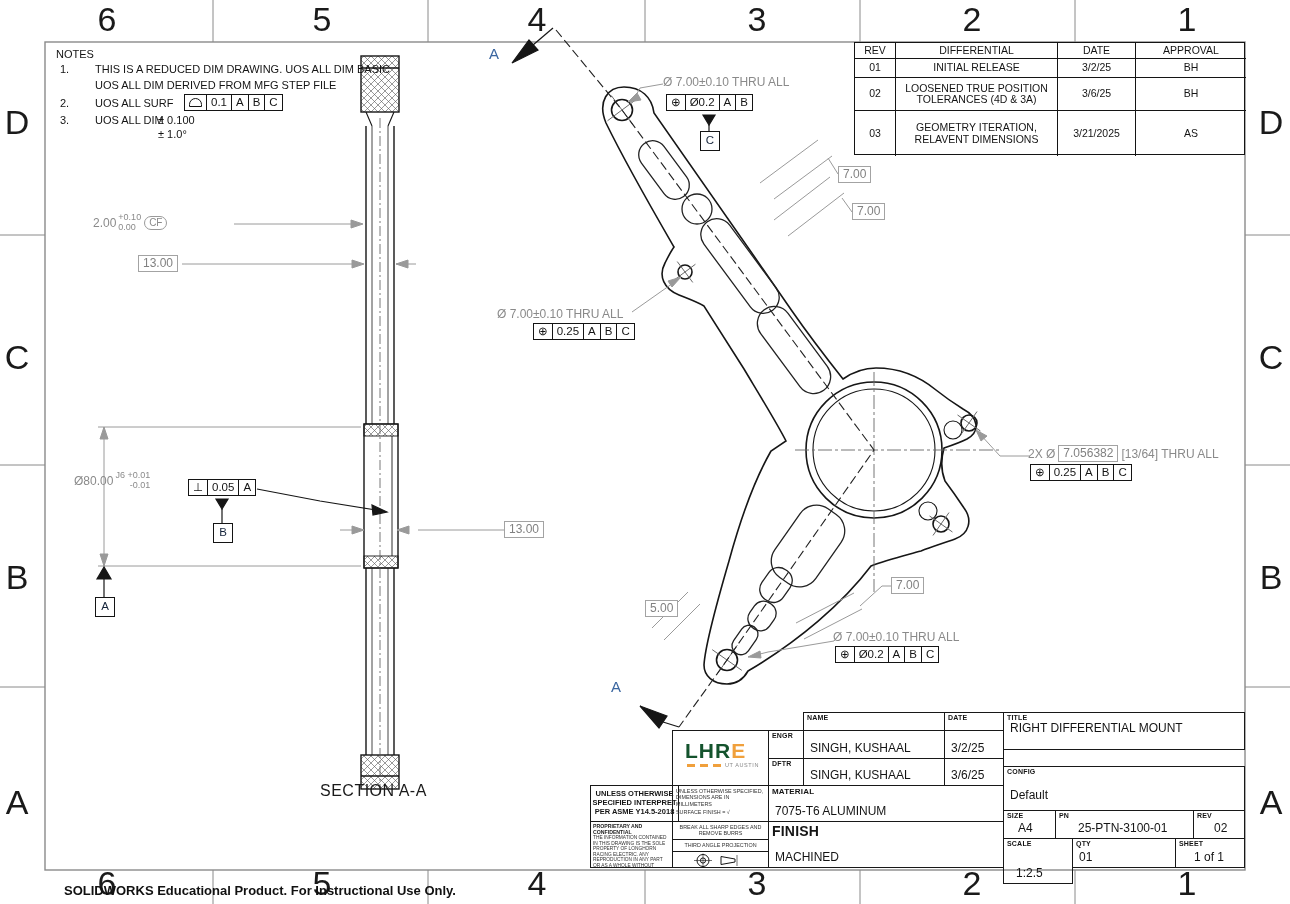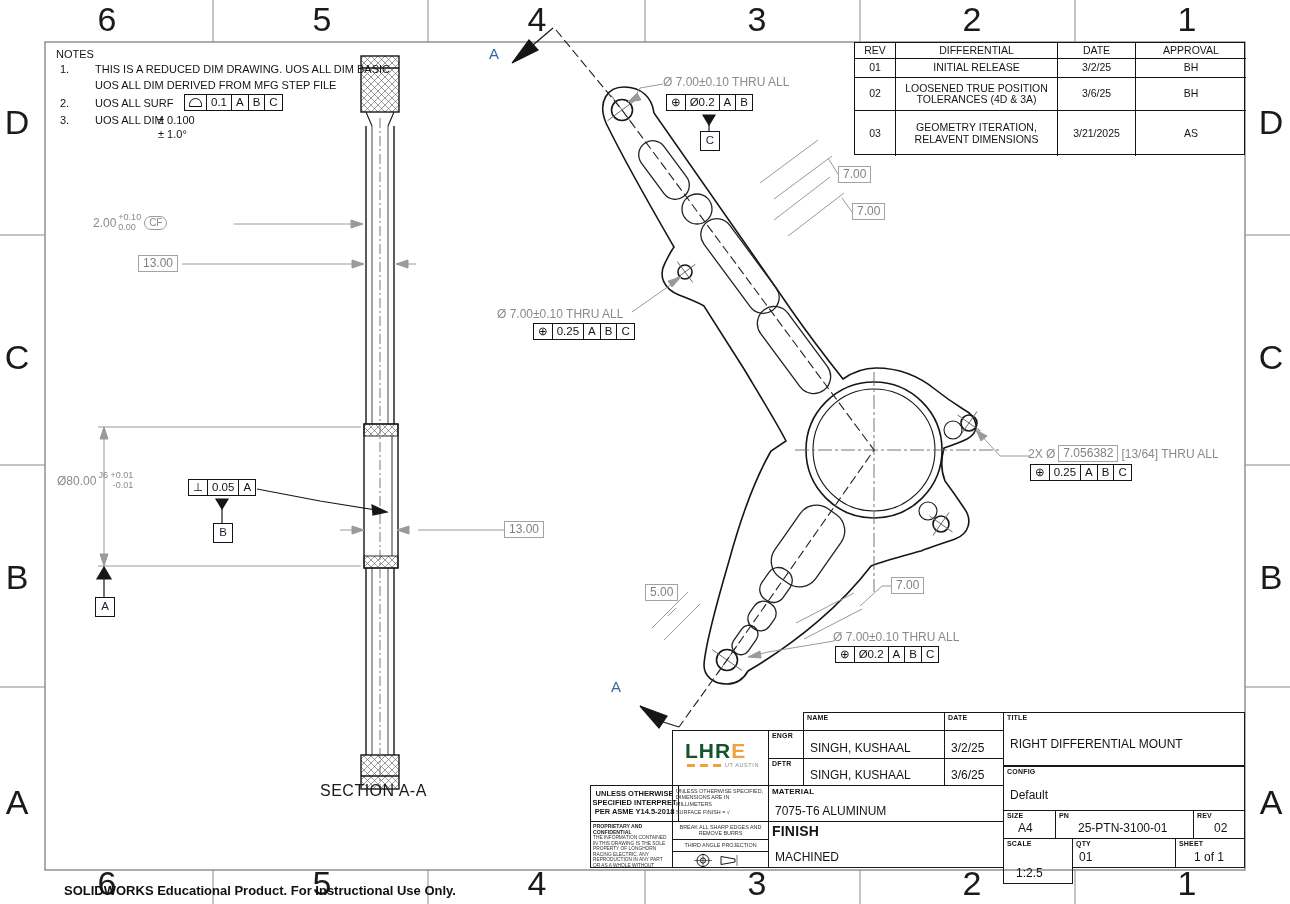--- a/index.html
+++ b/index.html
@@ -235,21 +235,21 @@
 
 <div class="graytxt" style="left:93px;top:213px;display:flex;align-items:center">
   <span>2.00</span>
   <span class="stack">
     <span>+0.10</span>
     <span>0.00</span>
   </span>
   <span class="cf">CF</span>
 </div>
 <div class="gbox" style="left:138px;top:255px">13.00</div>
-<div class="graytxt" style="left:57px;top:471px;display:flex;align-items:center">
+<div class="graytxt" style="left:74px;top:471px;display:flex;align-items:center">
   <span>Ø80.00</span>
   <span class="stack">
     <span>J6 +0.01</span>
     <span style="text-align:right">-0.01</span>
   </span>
 </div>
 <div class="fcf" style="left:188px;top:479px">
   <span>⊥</span>
   <span>0.05</span>
   <span>A</span>
@@ -290,21 +290,21 @@
 </div>
 <div class="fcf" style="left:1030px;top:464px">
   <span>⊕</span>
   <span>0.25</span>
   <span>A</span>
   <span>B</span>
   <span>C</span>
 </div>
 
 <div class="gbox" style="left:891px;top:577px">7.00</div>
-<div class="gbox" style="left:645px;top:584px">5.00</div>
+<div class="gbox" style="left:645px;top:600px">5.00</div>
 
 <div class="graytxt" style="left:833px;top:630px">Ø 7.00±0.10 THRU ALL</div>
 <div class="fcf" style="left:835px;top:646px">
   <span>⊕</span>
   <span>Ø0.2</span>
   <span>A</span>
   <span>B</span>
   <span>C</span>
 </div>
 
@@ -374,21 +374,21 @@
 <div class="tb" style="left:672px;top:851px;width:97px;height:17px">
   <svg width="60" height="15" style="position:absolute;left:18px;top:1px">
     <circle cx="12" cy="7.5" r="6" stroke="#161616" fill="none" stroke-width="1"></circle>
     <circle cx="12" cy="7.5" r="2.6" stroke="#161616" fill="none" stroke-width="1"></circle>
     <path d="M3,7.5 H21 M12,0.5 V14.5" stroke="#161616" stroke-width="0.6"></path>
     <path d="M30,3.5 L44,6 L44,9 L30,11.5 Z" stroke="#161616" fill="none" stroke-width="1"></path>
     <line x1="46" y1="2" x2="46" y2="13" stroke="#161616" stroke-width="0.6"></line>
   </svg>
 </div>
 
-<div class="tb" style="left:1003px;top:712px;width:242px;height:54px">
+<div class="tb" style="left:1003px;top:712px;width:242px;height:38px">
   <span class="tlbl">TITLE</span>
   <span class="tval" style="bottom:14px">RIGHT DIFFERENTIAL MOUNT</span>
 </div>
 <div class="tb" style="left:1003px;top:766px;width:242px;height:45px">
   <span class="tlbl">CONFIG</span>
   <span class="tval" style="bottom:8px">Default</span>
 </div>
 <div class="tb" style="left:1003px;top:810px;width:53px;height:29px">
   <span class="tlbl">SIZE</span>
   <span class="tval" style="left:14px">A4</span>

